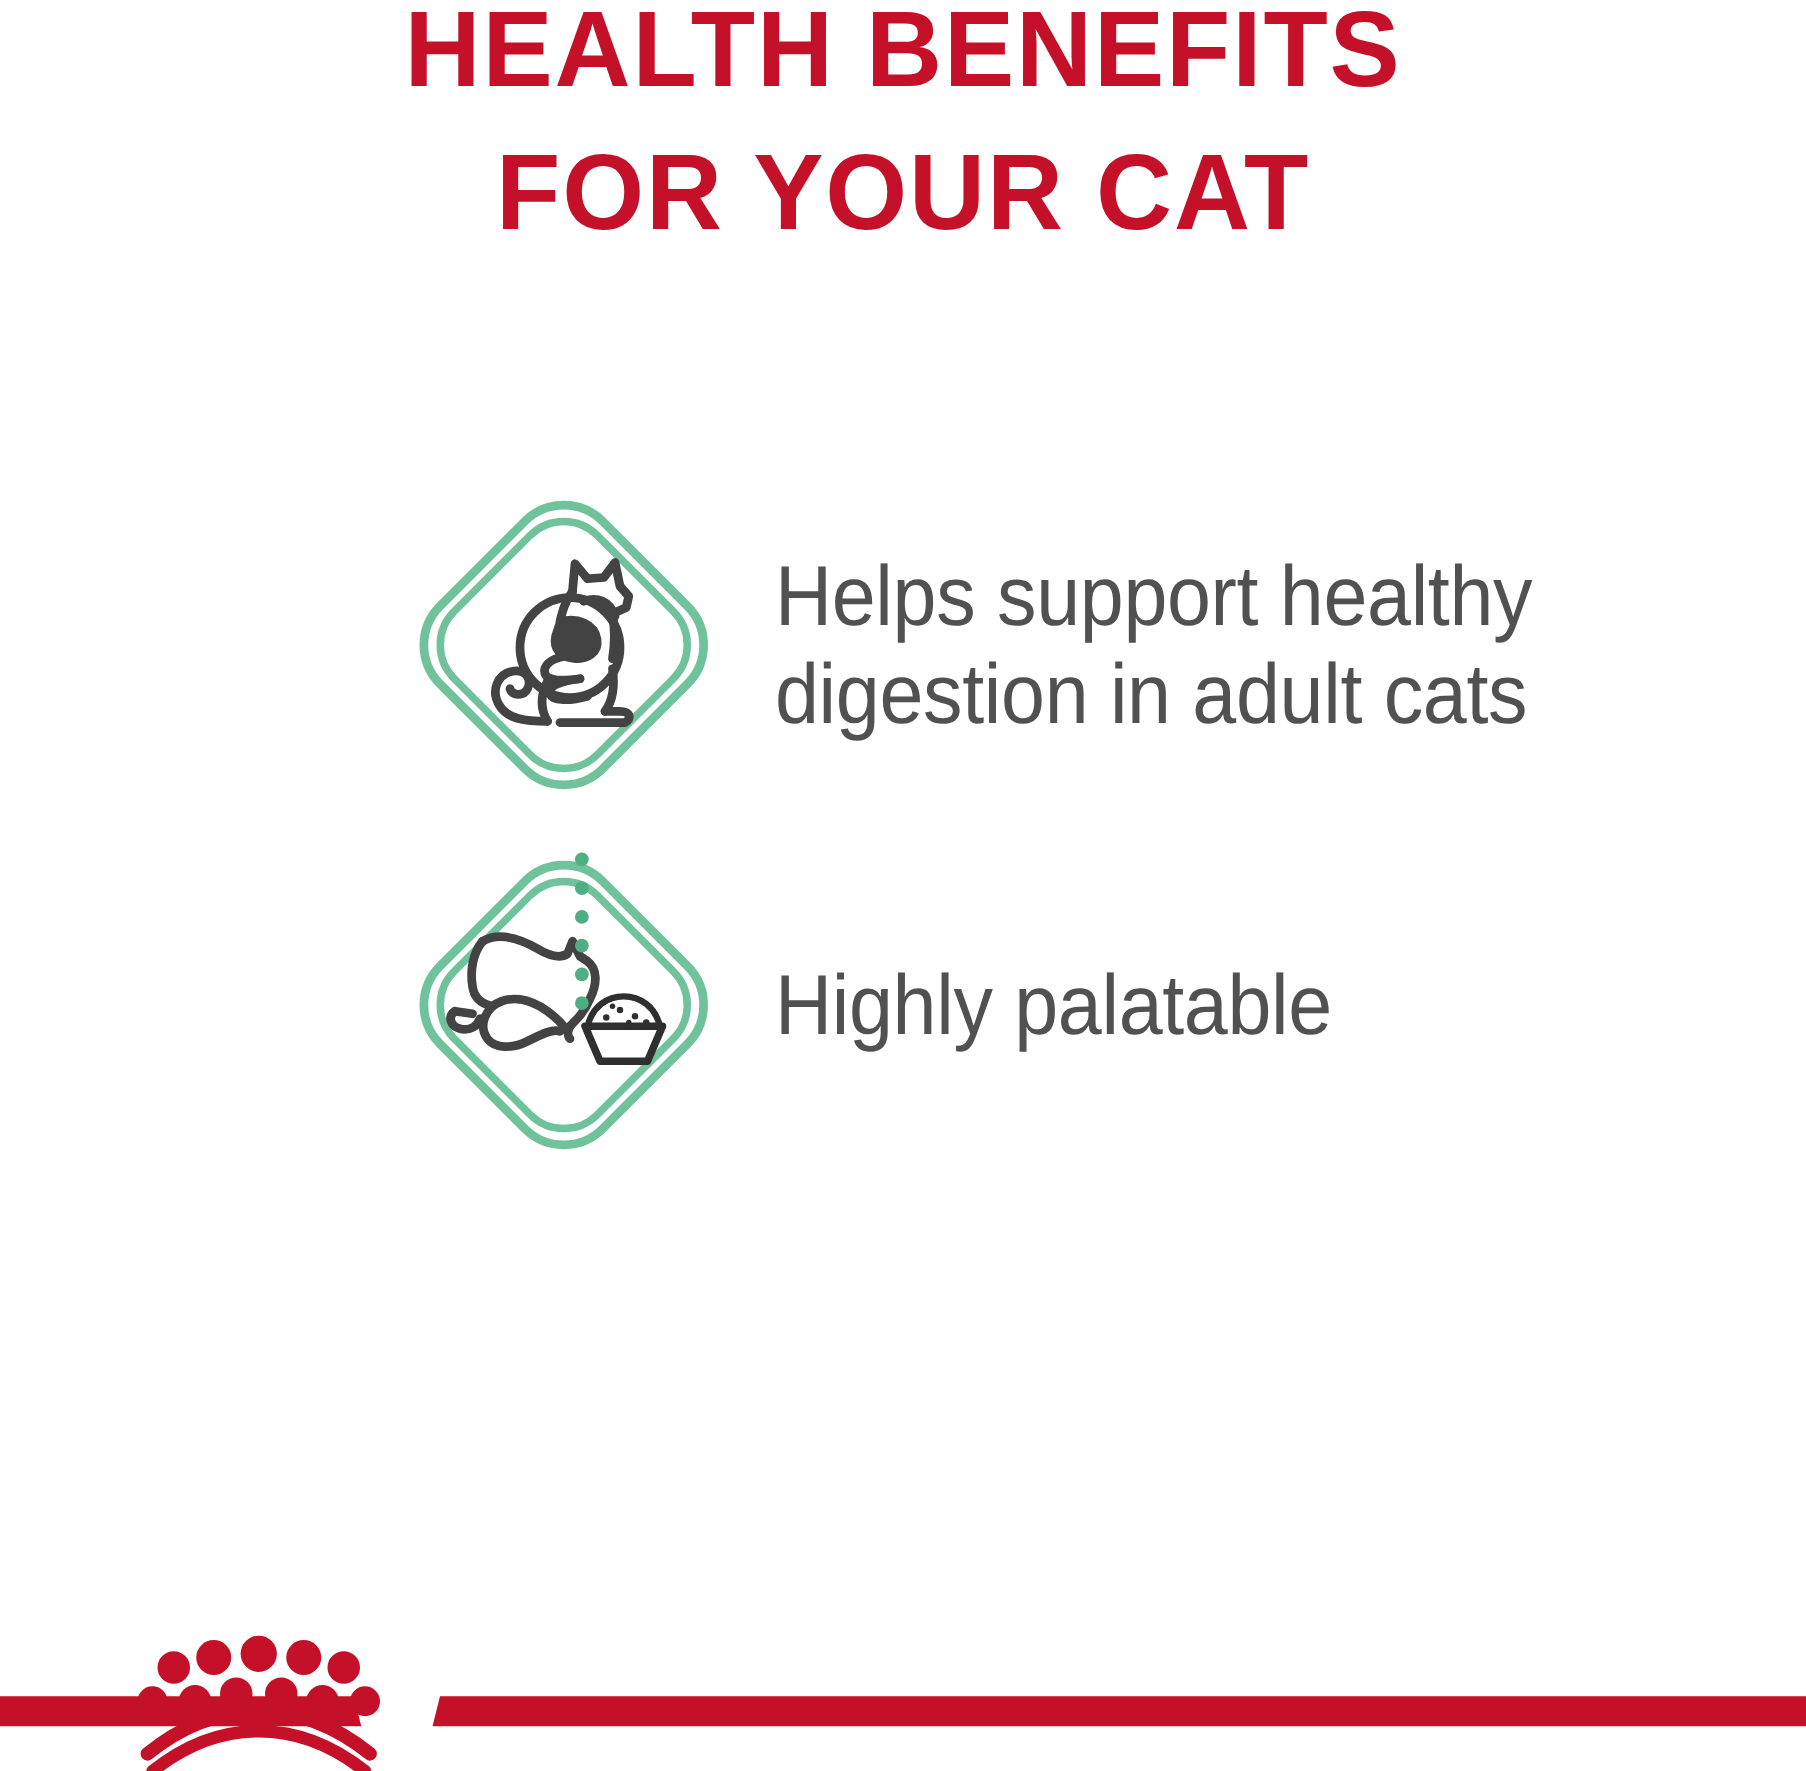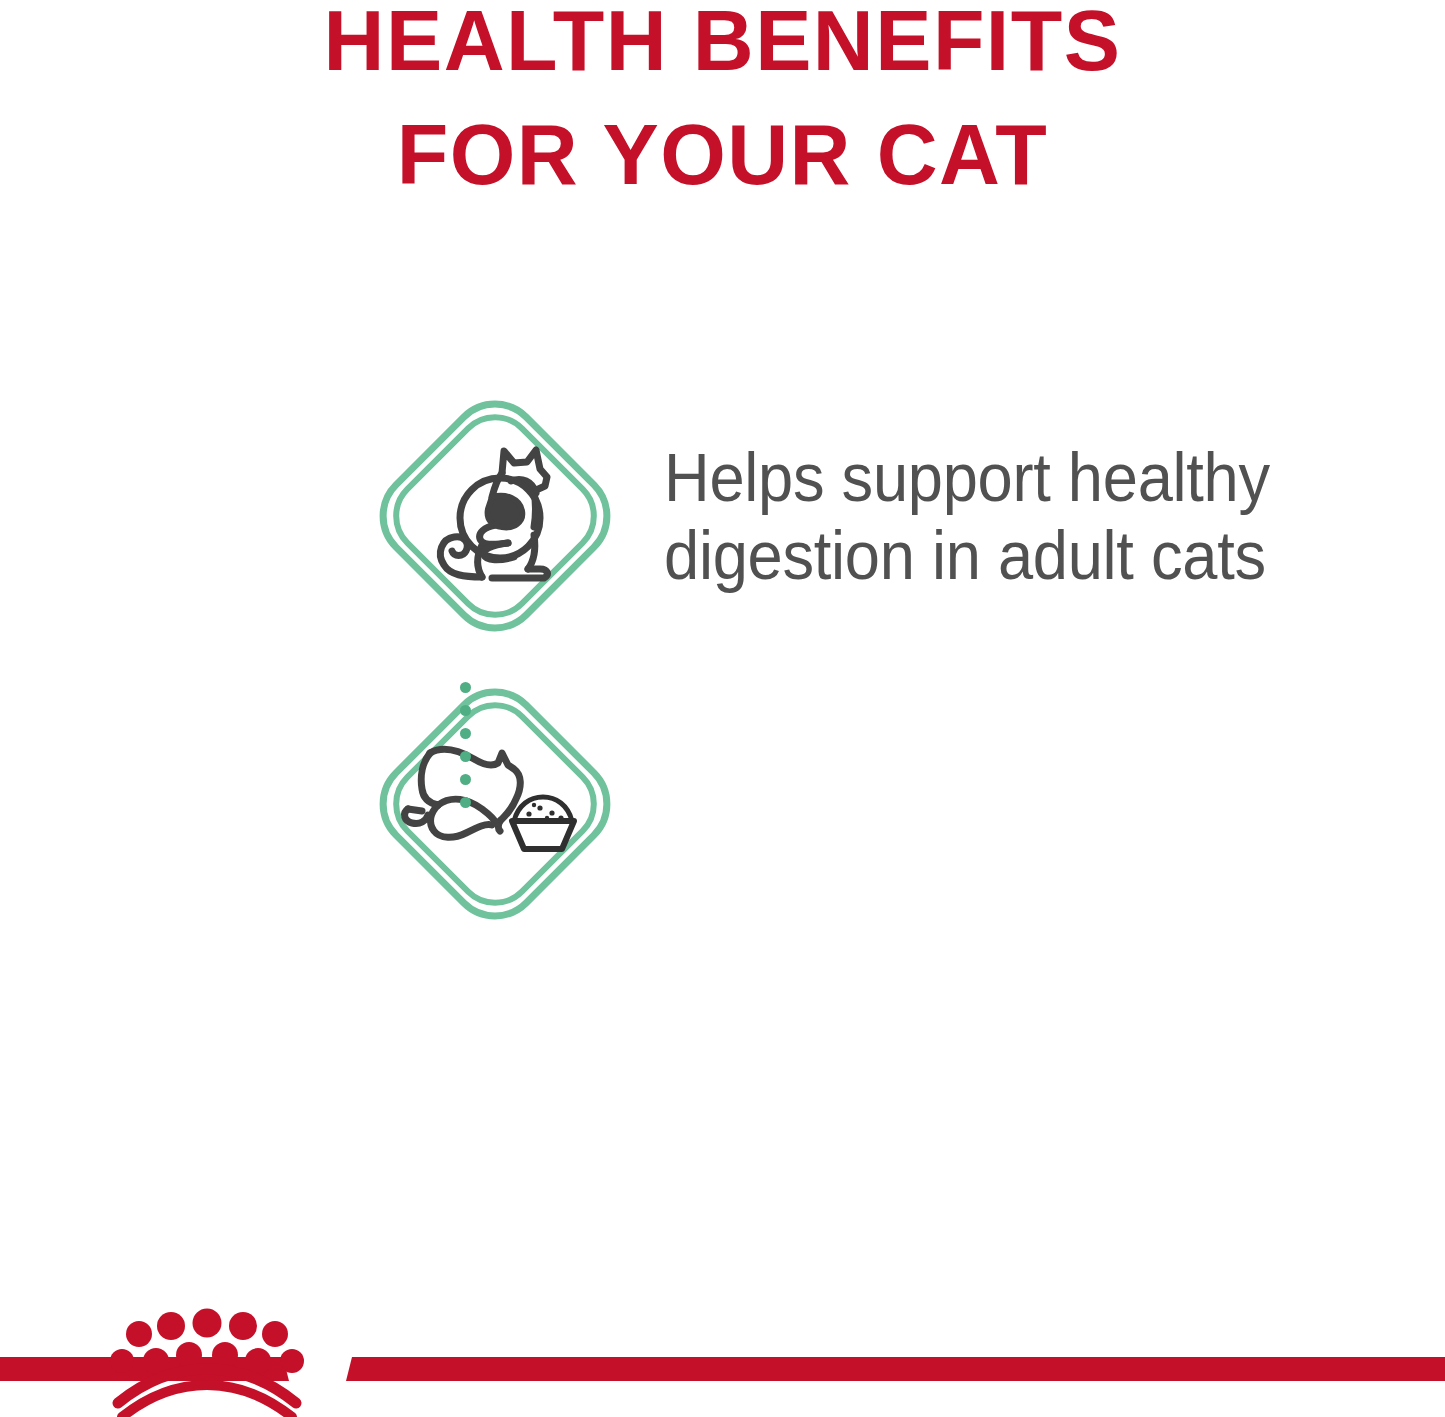--- a/index.html
+++ b/index.html
@@ -37,21 +37,20 @@
     letter-spacing: 1.5px;
     transform: scaleX(0.98);
   }
 
   
   .benefits {
     position: absolute;
     left: 0;
     top: 372px;
     width: 1445px;
-    padding-left: 44px;
   }
 
   .benefit-row {
     position: relative;
     display: flex;
     align-items: center;
     height: 288px;
   }
 
   .icon-cell {
@@ -225,20 +224,23 @@
               <circle cx="165" cy="141" r="2.6"></circle>
               <circle cx="176" cy="135" r="2.6"></circle>
               <circle cx="188" cy="140" r="2.6"></circle>
               <circle cx="197" cy="145" r="2.6"></circle>
               <circle cx="170" cy="132" r="2.2"></circle>
               <circle cx="183" cy="145" r="2.2"></circle>
             </g>
           </svg>
         </div>
       </div>
+      <div class="text-cell">
+        <div class="benefit-text">Highly palatable</div>
+      </div>
     </div>
   </div>
 
   <div class="connector">
     <div class="connector-inner" id="conn-dots">
         <span class="conn-dot" style="background: rgb(79, 174, 131);"></span>
         <span class="conn-dot" style="background: rgb(79, 174, 131);"></span>
         <span class="conn-dot" style="background: rgb(79, 174, 131);"></span>
         <span class="conn-dot" style="background: rgb(79, 174, 131);"></span>
         <span class="conn-dot" style="background: rgb(79, 174, 131);"></span>

